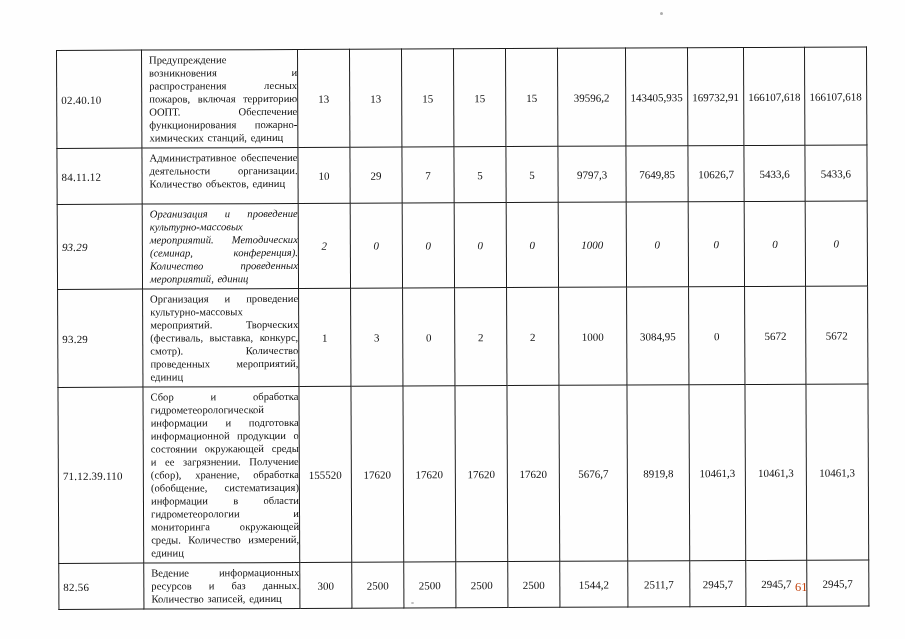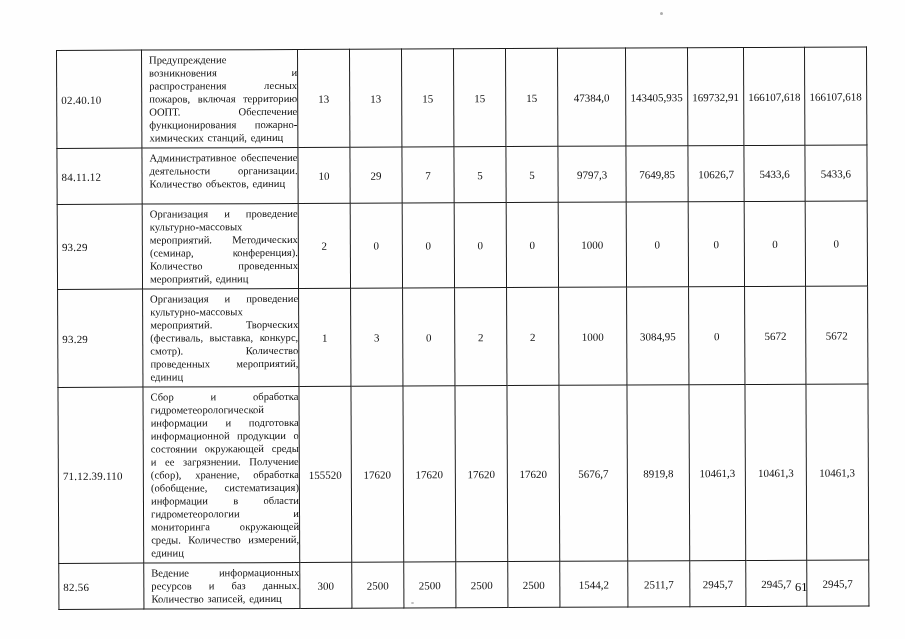--- a/index.html
+++ b/index.html
@@ -42,29 +42,29 @@
     vertical-align: top;
     padding: 3px 0 3px 7px;
     word-spacing: 1px;
   }
   td.num {
     text-align: center;
     font-size: 11px;
   }
   tr.r0 td { height: 88px; }
   tr.r1 td { height: 56px; }
-  tr.r2 td { height: 70px; }
+  tr.r2 td { height: 70px; font-style: italic; }
   tr.r3 td { height: 80px; }
   tr.r4 td { height: 155px; }
   tr.r5 td { height: 44px; }
   .page-number {
     position: absolute;
     left: 795px; top: 580px;
     font-size: 12.5px;
-    color: #000000;
+    color: #c2410c;
   }
   .speck {
     position: absolute;
     background: #6a6a6a;
     border-radius: 50%;
   }
   .speck.s1 { left: 660px; top: 12px;  width: 3px; height: 3px; opacity: .55; }
   .speck.s2 { left: 411px; top: 602px; width: 3px; height: 2px; opacity: .45; }
 </style>
 </head>
@@ -90,21 +90,21 @@
     <tbody>
 
       <tr class="r0">
         <td class="code">02.40.10</td>
         <td class="desc">Предупреждение возникновения и распространения лесных пожаров, включая территорию ООПТ. Обеспечение функционирования пожарно-химических станций, единиц</td>
         <td class="num">13</td>
         <td class="num">13</td>
         <td class="num">15</td>
         <td class="num">15</td>
         <td class="num">15</td>
-        <td class="num">47384,0</td>
+        <td class="num">39596,2</td>
         <td class="num">143405,935</td>
         <td class="num">169732,91</td>
         <td class="num">166107,618</td>
         <td class="num">166107,618</td>
       </tr>
 
       <tr class="r1">
         <td class="code">84.11.12</td>
         <td class="desc">Административное обеспечение деятельности организации. Количество объектов, единиц</td>
         <td class="num">10</td>

